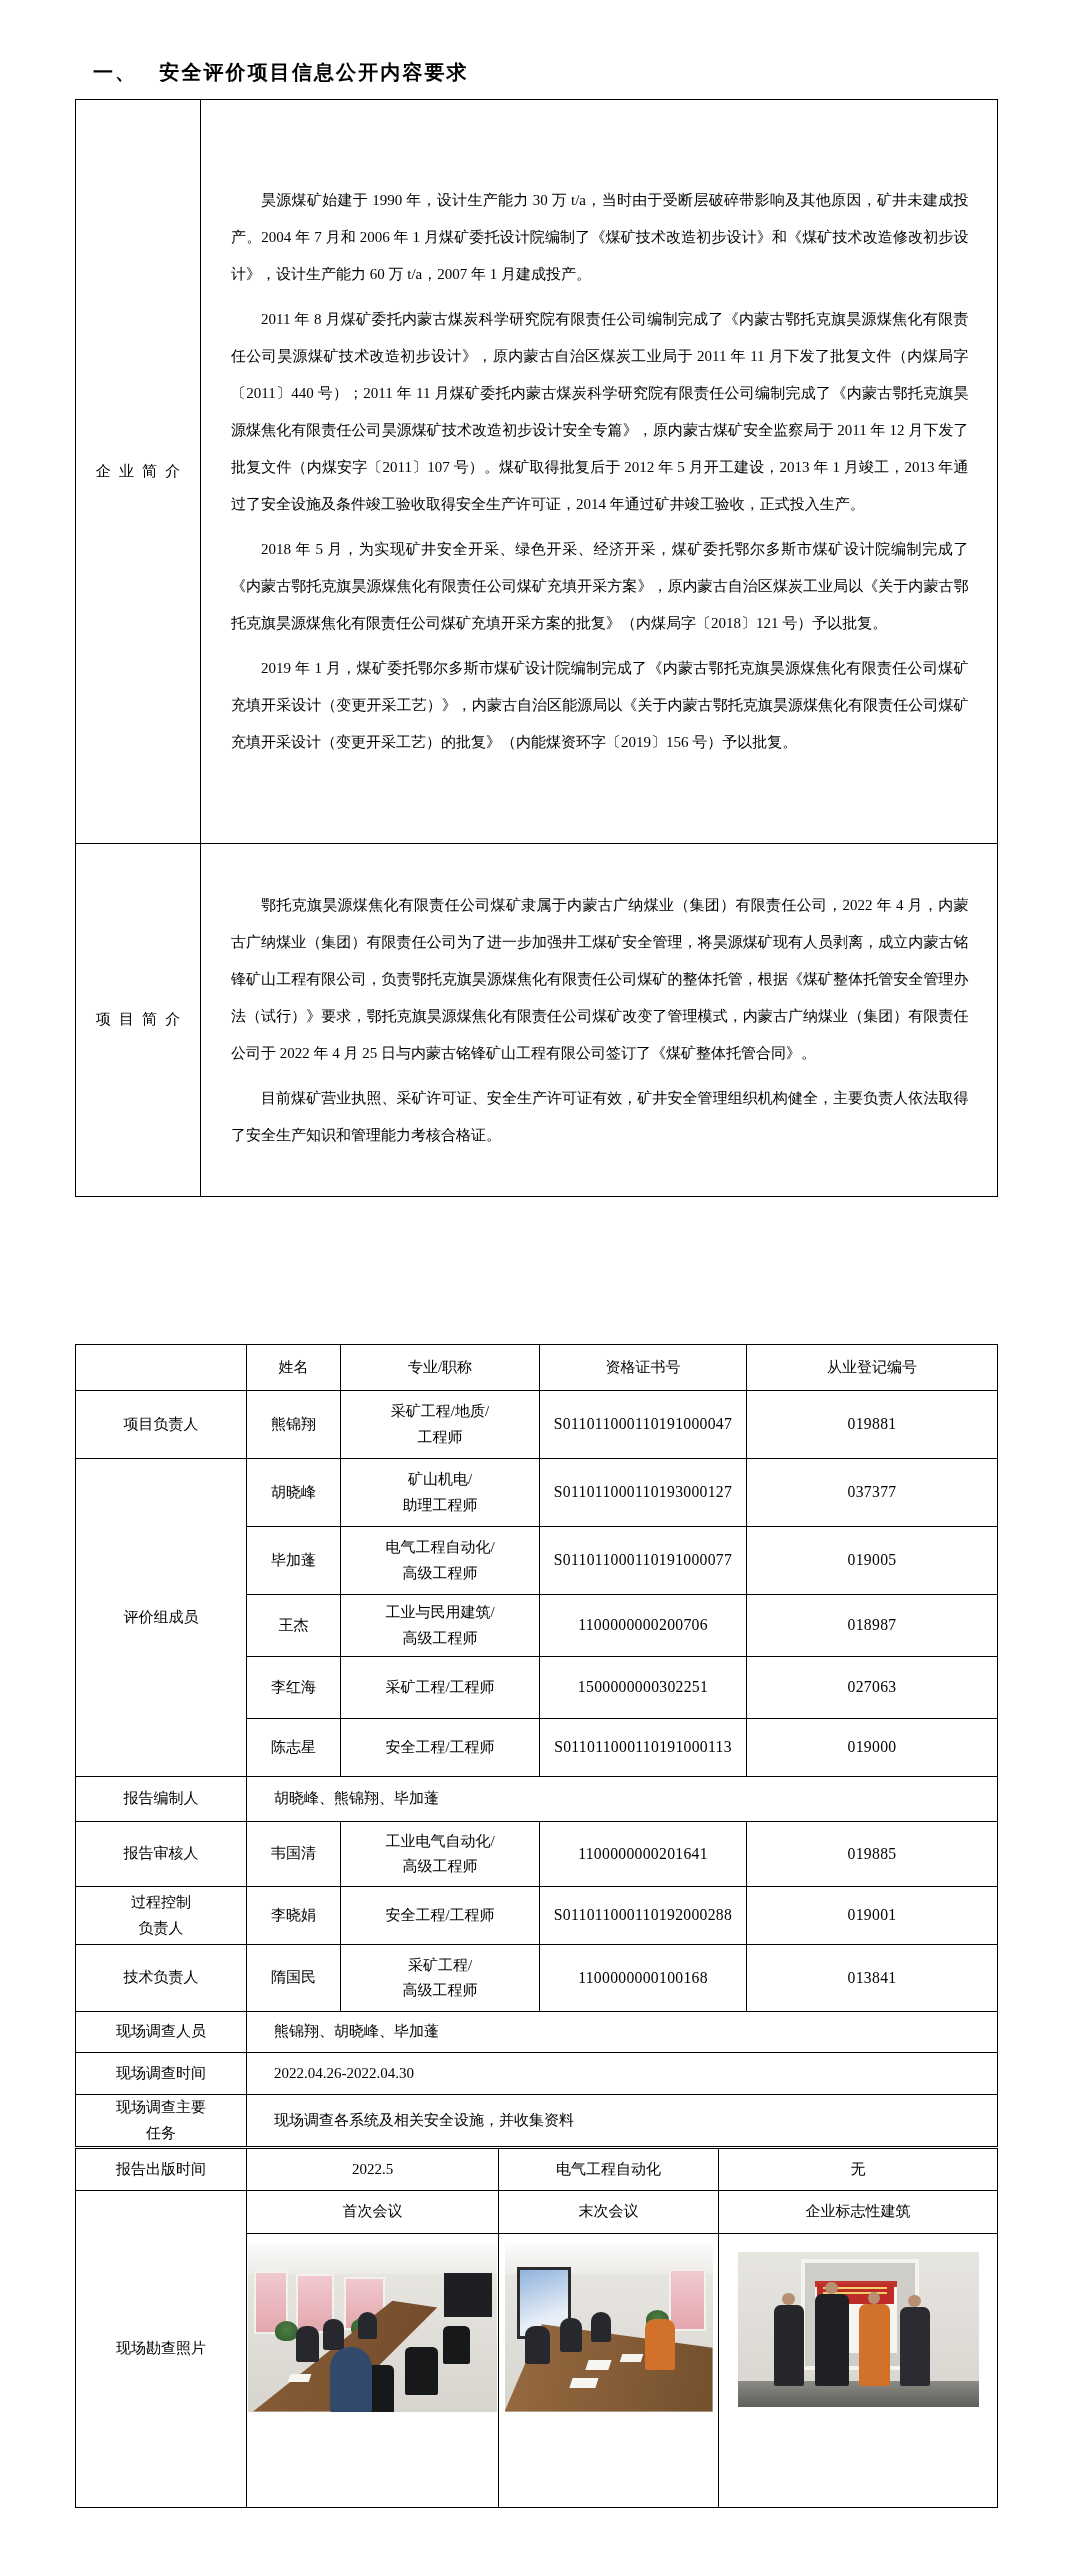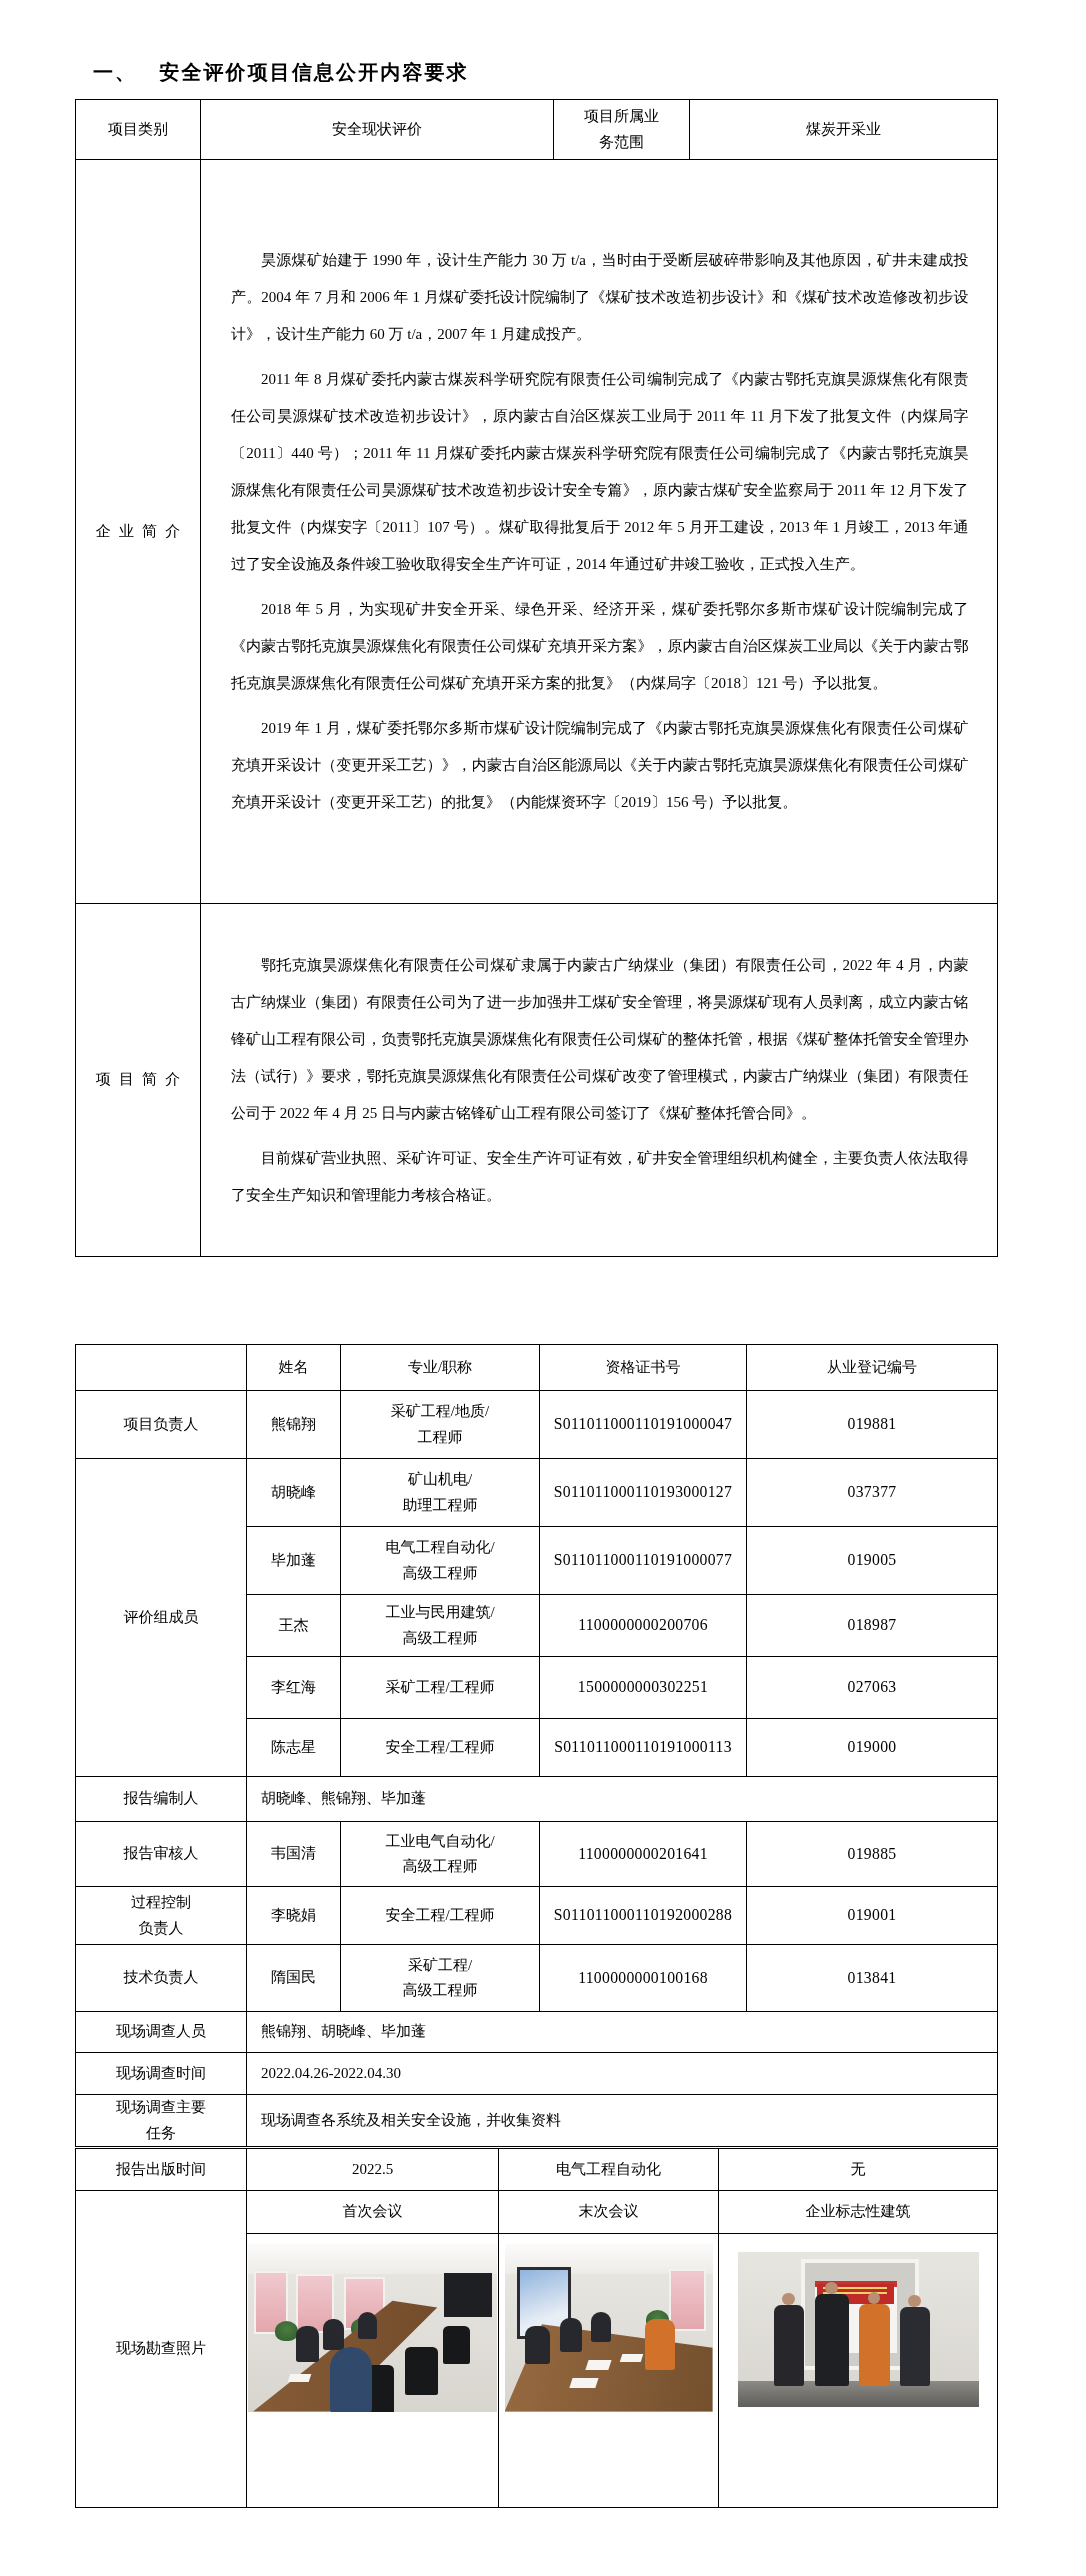--- a/index.html
+++ b/index.html
@@ -18,21 +18,21 @@
   }
   .t1{position:absolute;left:75px;top:99px;width:922px;}
   .t2{position:absolute;left:75px;top:1344px;width:922px;}
   .t2b{position:absolute;left:75px;top:2148px;width:922px;padding-left:23px;}
   .pre{white-space:pre-line;}
   .spread{letter-spacing:8.2px;text-indent:8.2px;}
   .prose{
     text-align:justify;vertical-align:middle;padding:4.1px 20.5px 4.1px 22px;
   }
   .prose p{margin:8px;text-indent:2em;font-size:15px;line-height:37px;}
-  .la{text-align:left;padding-left:14px;}
+  .la{text-align:left;padding-left:27px;}
   .cert{font-size:15.7px;letter-spacing:0.3px;}
   
   .photo{position:relative;overflow:hidden;margin:9.6px auto 0;background:#e9e7e3;}
   .ph1{width:249px;height:168px;}
   .ph2{width:208px;height:168px;}
   .ph3{width:241px;height:155px;margin-top:18px;}
   .photo .ceiling{position:absolute;left:0;top:0;width:100%;height:20%;
     background:linear-gradient(#fbfbfa,#eceae6);}
   .photo .wall{position:absolute;left:0;top:18%;width:100%;height:82%;
     background:linear-gradient(#e7e5e0,#d8d5cf);}
@@ -68,27 +68,20 @@
 <div class="page-title">一、　安全评价项目信息公开内容要求</div>
 
 <table class="t1">
   <colgroup>
       <col style="width:125px">
       <col style="width:353px">
       <col style="width:136px">
       <col style="width:308px">
     </colgroup>
   <tbody>
-  <tr style="height:60px">
-    <td>项目类别</td>
-    <td>安全现状评价</td>
-    <td class="pre">项目所属业
-务范围</td>
-    <td>煤炭开采业</td>
-  </tr>
   <tr style="height:744px">
     <td class="spread">企业简介</td>
     <td class="prose" colspan="3">
       <p>昊源煤矿始建于 1990 年，设计生产能力 30 万 t/a，当时由于受断层破碎带影响及其他原因，矿井未建成投产。2004 年 7 月和 2006 年 1 月煤矿委托设计院编制了《煤矿技术改造初步设计》和《煤矿技术改造修改初步设计》，设计生产能力 60 万 t/a，2007 年 1 月建成投产。</p>
       <p>2011 年 8 月煤矿委托内蒙古煤炭科学研究院有限责任公司编制完成了《内蒙古鄂托克旗昊源煤焦化有限责任公司昊源煤矿技术改造初步设计》，原内蒙古自治区煤炭工业局于 2011 年 11 月下发了批复文件（内煤局字〔2011〕440 号）；2011 年 11 月煤矿委托内蒙古煤炭科学研究院有限责任公司编制完成了《内蒙古鄂托克旗昊源煤焦化有限责任公司昊源煤矿技术改造初步设计安全专篇》，原内蒙古煤矿安全监察局于 2011 年 12 月下发了批复文件（内煤安字〔2011〕107 号）。煤矿取得批复后于 2012 年 5 月开工建设，2013 年 1 月竣工，2013 年通过了安全设施及条件竣工验收取得安全生产许可证，2014 年通过矿井竣工验收，正式投入生产。</p>
       <p>2018 年 5 月，为实现矿井安全开采、绿色开采、经济开采，煤矿委托鄂尔多斯市煤矿设计院编制完成了《内蒙古鄂托克旗昊源煤焦化有限责任公司煤矿充填开采方案》，原内蒙古自治区煤炭工业局以《关于内蒙古鄂托克旗昊源煤焦化有限责任公司煤矿充填开采方案的批复》（内煤局字〔2018〕121 号）予以批复。</p>
       <p>2019 年 1 月，煤矿委托鄂尔多斯市煤矿设计院编制完成了《内蒙古鄂托克旗昊源煤焦化有限责任公司煤矿充填开采设计（变更开采工艺）》，内蒙古自治区能源局以《关于内蒙古鄂托克旗昊源煤焦化有限责任公司煤矿充填开采设计（变更开采工艺）的批复》（内能煤资环字〔2019〕156 号）予以批复。</p>
     </td>
   </tr>
   <tr style="height:353px">

